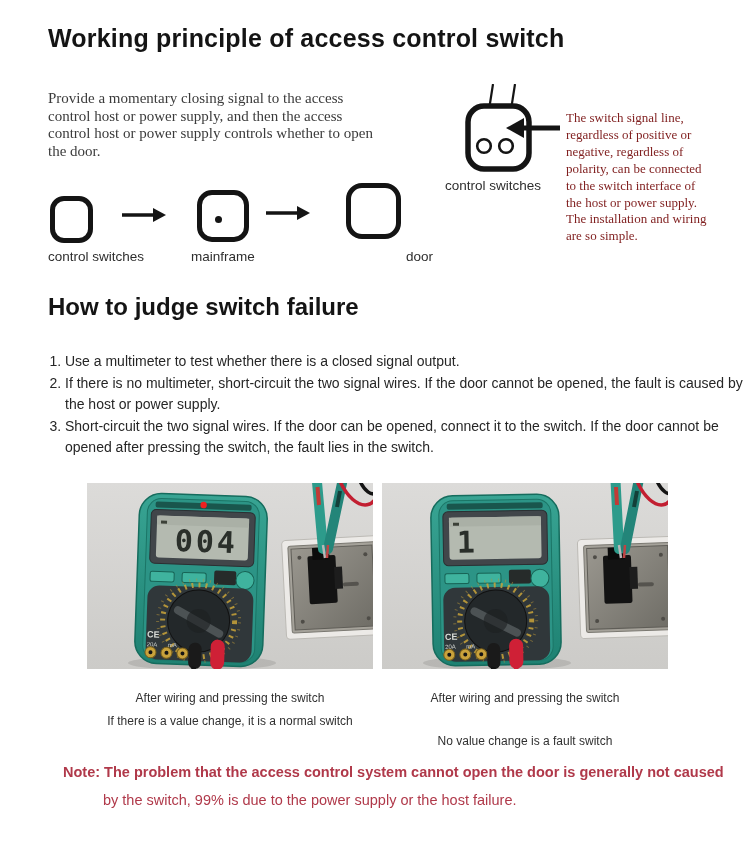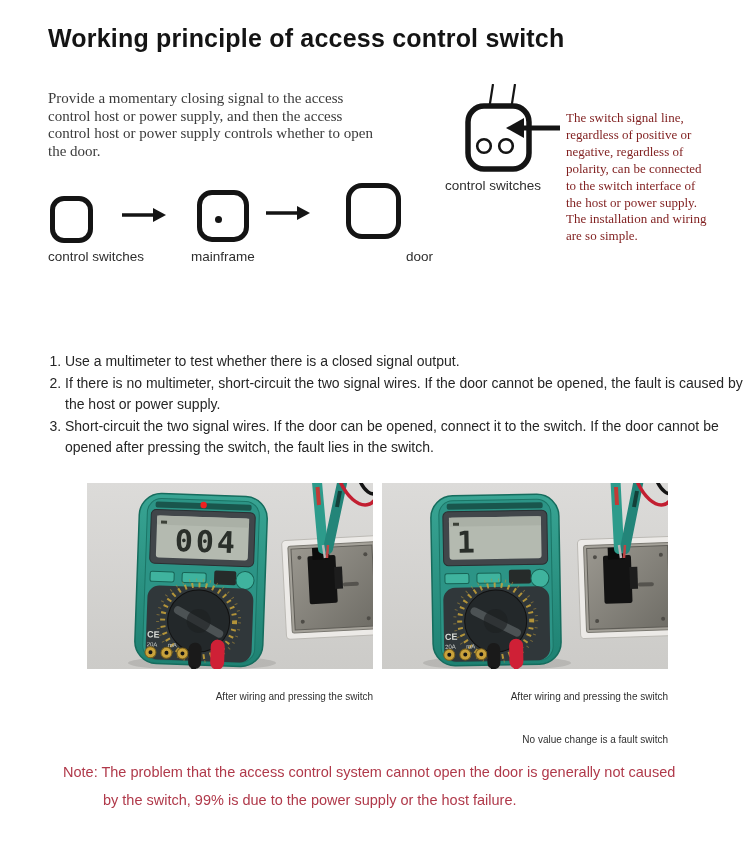--- a/index.html
+++ b/index.html
@@ -26,21 +26,21 @@
   .flow-label { position:absolute; font-size:13.5px; color:#2e2e2e; }
   .centered { text-align:center; }
 
   .steps-list { margin:0; padding-left:17px; width:700px; font-size:14px; line-height:21.5px; color:#262626; }
   .steps-list li { margin:0; }
 
   .photo {
     position:absolute; width:286px; height:186px; overflow:hidden;
     background:linear-gradient(#dcdbd9,#cccbc8);
   }
-  .caption { position:absolute; width:286px; text-align:right; font-size:10px; color:#303030; }
+  .caption { position:absolute; width:286px; text-align:center; font-size:12px; color:#303030; }
 
   .note-line { position:absolute; font-size:14.5px; color:#b0394a; }
 
   svg text { font-family:"Liberation Sans", sans-serif; }
   .lcd-digits { font-family:"DejaVu Sans Mono", monospace; font-weight:bold; }
 </style>
 </head>
 <body>
 
 <div class="page">
@@ -80,20 +80,21 @@
 
     <svg class="abs" style="left:264px; top:204px;" width="46" height="18" viewBox="0 0 46 18">
       <line x1="2" y1="9" x2="35" y2="9" stroke="#141414" stroke-width="3.5"></line>
       <polygon points="33,2 46,9 33,16" fill="#141414"></polygon>
     </svg>
 
     <div class="sq" style="left:346px; top:183px; width:55px; height:56px; border-radius:16px;"></div>
     <div class="flow-label centered" style="left:313px; top:249px; width:120px;text-align:right;">door</div>
   </div>
 
+  <div class="abs h2" style="left:48px; top:293px;">How to judge switch failure</div>
 
   <ol class="abs steps-list" style="left:48px; top:351px;">
     <li>Use a multimeter to test whether there is a closed signal output.</li>
     <li>If there is no multimeter, short-circuit the two signal wires. If the door cannot be opened, the fault is caused by the host or power supply.</li>
     <li>Short-circuit the two signal wires. If the door can be opened, connect it to the switch. If the door cannot be opened after pressing the switch, the fault lies in the switch.</li>
   </ol>
 
   <div class="photo" style="left:87px; top:483px;">
     <svg width="286" height="186" viewBox="0 0 286 186">
       <defs>
@@ -257,19 +258,20 @@
         <line x1="243" y1="62" x2="242" y2="75" stroke="#c04444" stroke-width="2.5"></line>
       </g>
       <g fill="none">
         <path d="M254,-4 C270,34 298,28 290,-8" stroke="#c21f31" stroke-width="3.5"></path>
         <path d="M274,-4 C285,22 302,10 298,-10" stroke="#141414" stroke-width="3.5"></path>
       </g>
     </svg>
   </div>
 
   <div class="caption" style="left:87px; top:691px;">After wiring and pressing the switch</div>
+  <div class="caption" style="left:87px; top:714px;">If there is a value change, it is a normal switch</div>
   <div class="caption" style="left:382px; top:691px;">After wiring and pressing the switch</div>
   <div class="caption" style="left:382px; top:734px;">No value change is a fault switch</div>
 
-  <div class="note-line" style="left:63px; top:764px;">Note: The problem that the access control system cannot open the door is generally not caused</div>
+  <div class="note-line" style="left:63px; top:764px;font-weight:bold;">Note: The problem that the access control system cannot open the door is generally not caused</div>
   <div class="note-line" style="left:63px; top:792px;margin-left:40px;">by the switch, 99% is due to the power supply or the host failure.</div>
 
 </div>
 
 </body></html>

